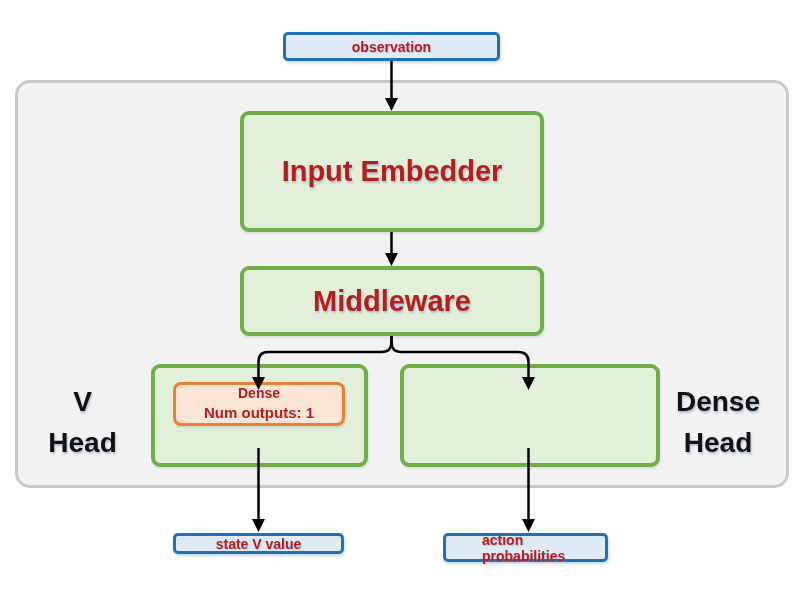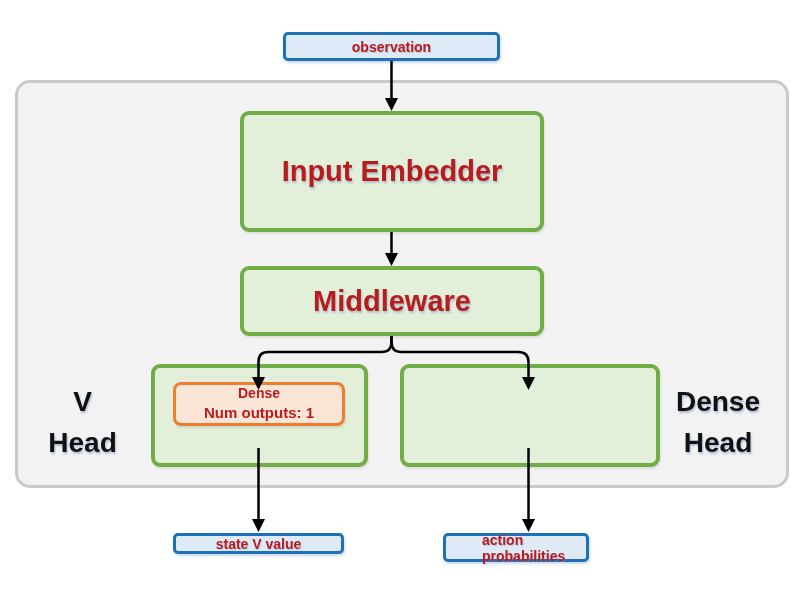--- a/index.html
+++ b/index.html
@@ -60,21 +60,21 @@
   }
 
   .obs{left:283px;top:32px;width:217px;height:29px;}
   .ie{left:240px;top:111px;width:304px;height:121px;}
   .mw{left:240px;top:266px;width:304px;height:70px;}
   .vh-green{left:151px;top:364px;width:217px;height:103px;}
   .vh-orange{left:173px;top:382px;width:172px;height:44px;}
   .ph-green{left:400px;top:364px;width:260px;height:103px;}
   .ph-orange{left:418px;top:387px;width:222px;height:61px;}
   .out-left{left:173px;top:533px;width:171px;height:21px;}
-  .out-right{left:443px;top:533px;width:146px;height:29px;padding-left:36px;}
+  .out-right{left:443px;top:533px;width:165px;height:29px;padding-left:36px;}
   .v-label{left:25px;top:381px;width:115px;}
   .p-label{left:658px;top:381px;width:120px;}
 
   svg.arrows{position:absolute;left:0;top:0;z-index:3;pointer-events:none;}
   .arrow{stroke:var(--arrow,#000);stroke-width:2.5;fill:none;}
   .arrowhead{fill:var(--arrow,#000);stroke:none;}
 </style>
 </head>
 <body>
 

